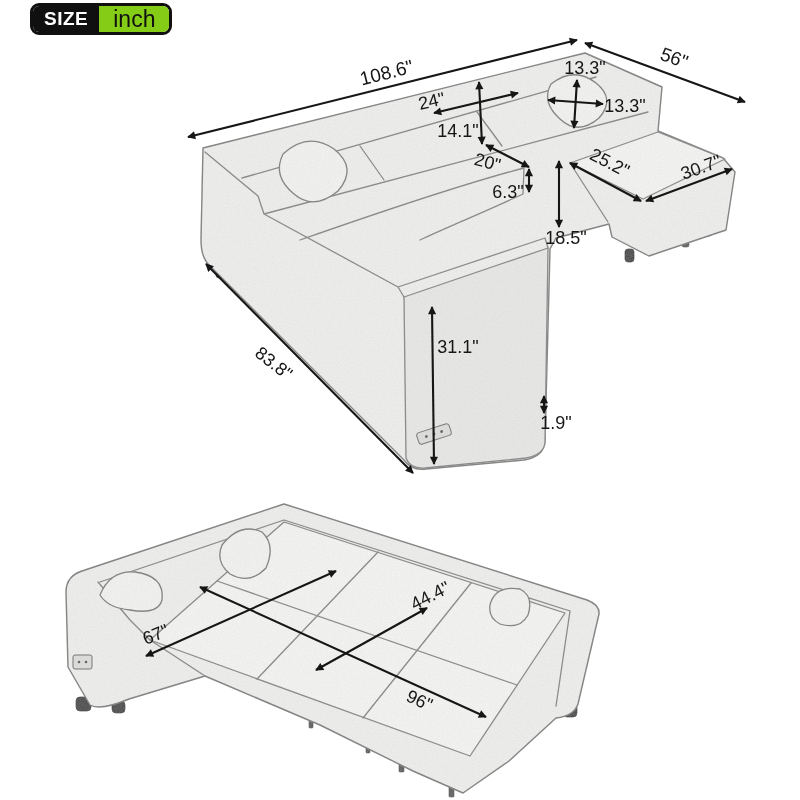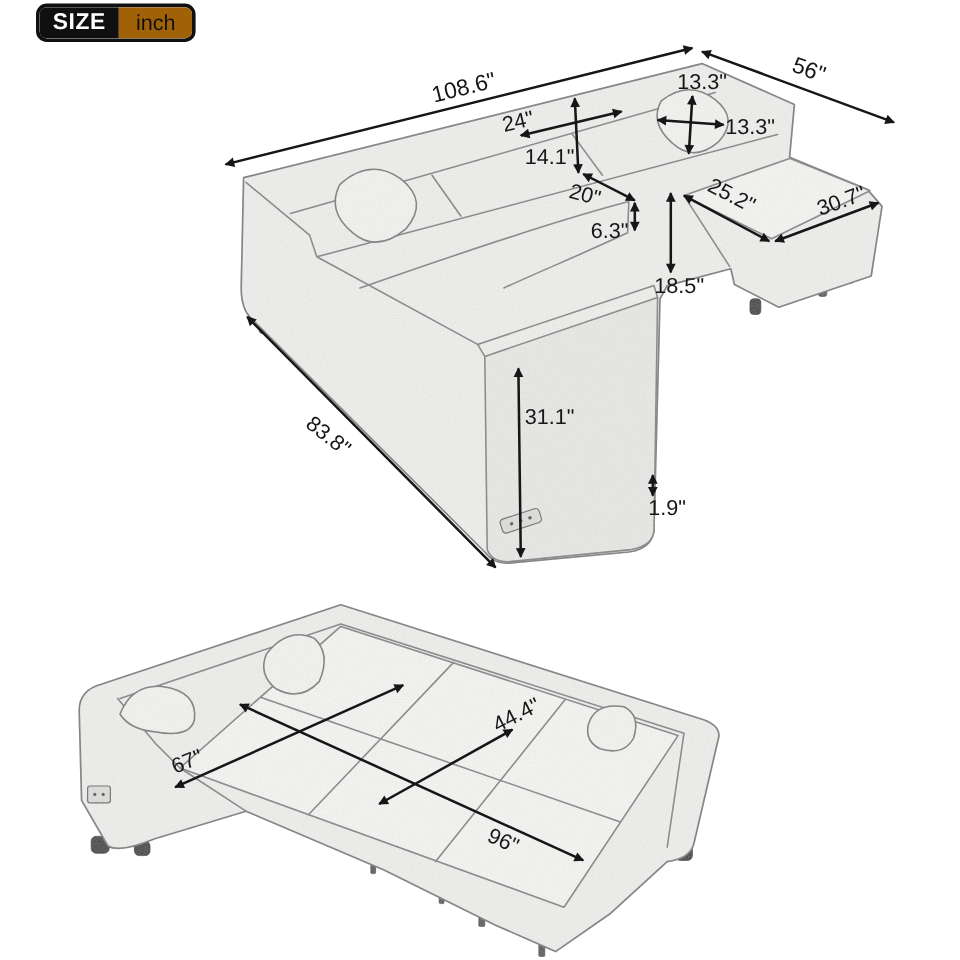--- a/index.html
+++ b/index.html
@@ -2,21 +2,21 @@
 <html><head>
 <meta charset="utf-8">
 <style>
   html,body{margin:0;padding:0;background:#ffffff;width:800px;height:800px;overflow:hidden;
     font-family:"Liberation Sans",sans-serif;}
   .canvas{position:relative;width:800px;height:800px;background:#fff;padding-left:12px;}
   .badge{position:absolute;left:30px;top:3px;height:26px;display:flex;align-items:stretch;
     border:3px solid #101010;border-radius:9px;overflow:hidden;background:#fff;}
   .badge-size{background:#101010;color:#ffffff;font-weight:bold;font-size:19px;
     display:flex;align-items:center;padding:0 11px;letter-spacing:.5px;}
-  .badge-unit{background:#a16207;color:#101010;font-size:18px;display:flex;align-items:center;
+  .badge-unit{background:#84cc16;color:#101010;font-size:23px;display:flex;align-items:center;
     padding:0 14px;}
   svg{position:absolute;left:0;top:0;}
   .sofa-line{fill:none;stroke:#858585;stroke-width:1.3;stroke-linejoin:round;stroke-linecap:round;}
   .sofa-fill{fill:#f1f1ef;stroke:#7e7e7e;stroke-width:1.4;stroke-linejoin:round;}
   .sofa-top-face{fill:#f7f7f5;stroke:#858585;stroke-width:1.3;stroke-linejoin:round;}
   .sofa-panel{fill:#eaeae8;stroke:#858585;stroke-width:1.3;stroke-linejoin:round;}
   .pillow{fill:#f5f5f3;stroke:#7e7e7e;stroke-width:1.3;stroke-linejoin:round;}
   .leg{fill:#3f3f3f;stroke:#2c2c2c;stroke-width:.6;}
   .leg-thin{fill:#5a5a5a;stroke:#3c3c3c;stroke-width:.5;}
   .usb{fill:#e0e0de;stroke:#6f6f6f;stroke-width:1;}

